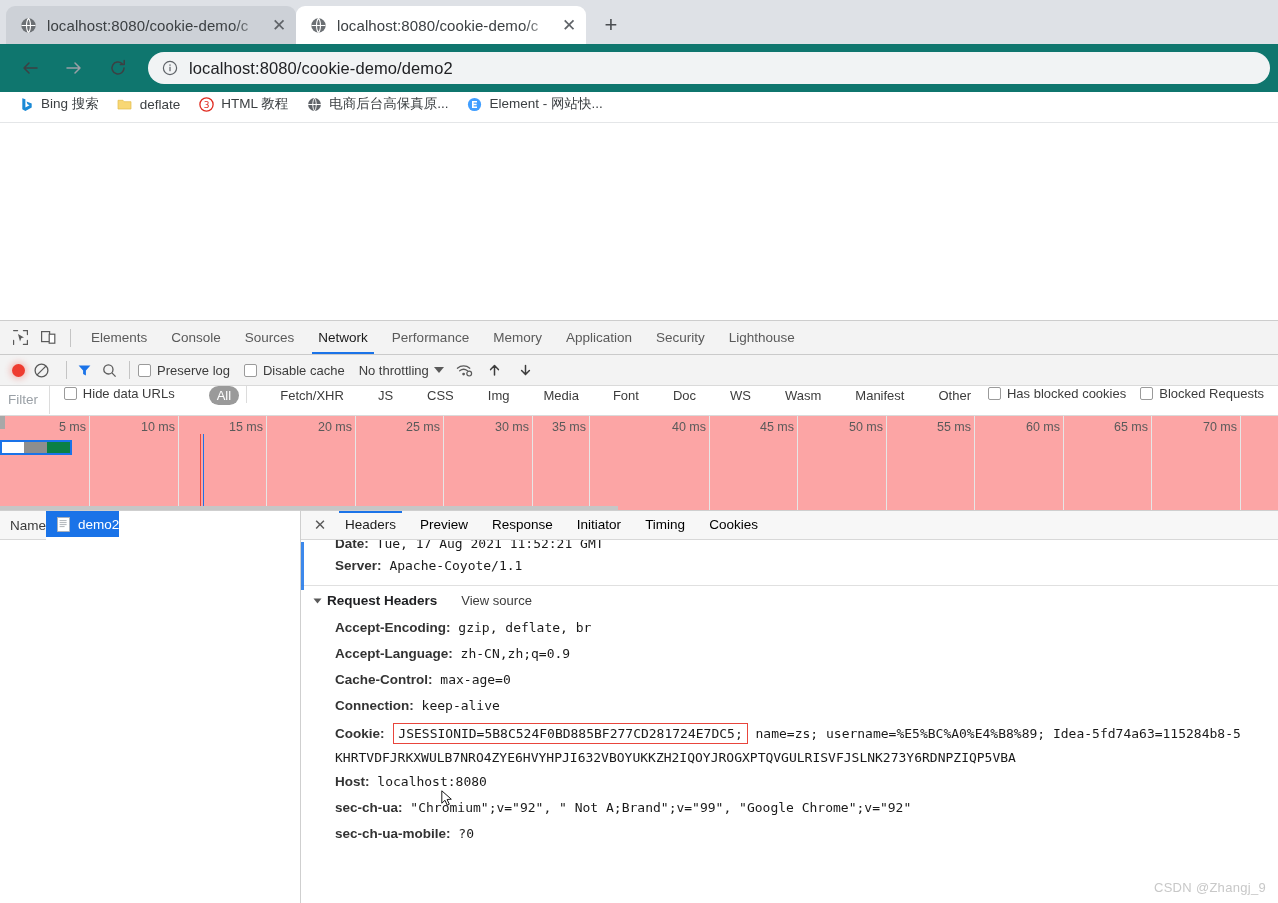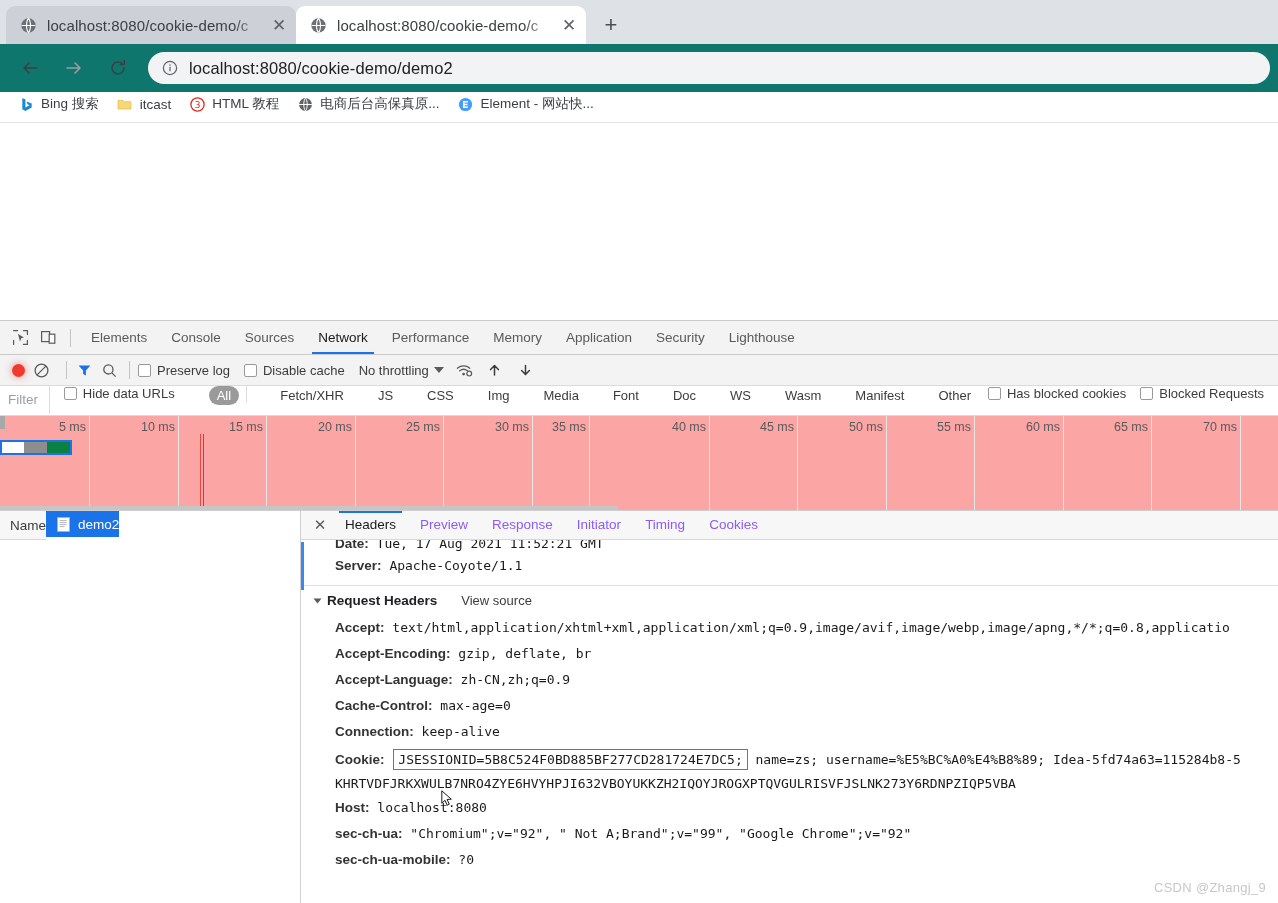--- a/index.html
+++ b/index.html
@@ -384,21 +384,21 @@
     width: 26px; height: 26px;
     display: flex; align-items: center; justify-content: center;
     font-size: 15px;
     color: #5a5a5a;
   }
   .rd-tab {
     padding: 0 12px;
     height: 28px;
     line-height: 28px;
     font-size: 13.5px;
-    color: #8b5cf6;
+    color: #000000;
     position: relative;
     white-space: nowrap;
   }
   .rd-tab.selected { color: #1a1a1a; }
   .rd-tab.selected::after {
     content: "";
     position: absolute;
     left: 6px; right: 6px; top: 0;
     height: 2px;
     background: #1a73e8;
@@ -571,21 +571,21 @@
       </span>
       <span>Bing 搜索</span>
     </div>
 
     <div class="bm">
       <span class="bm-icon">
         <svg width="15" height="14" viewBox="0 0 15 14">
           <path d="M1 3.3h5l1.1 1.4H14V12H1z" fill="#f8d775" stroke="#e2bb4a" stroke-width="0.7"></path>
         </svg>
       </span>
-      <span>itcast</span>
+      <span>deflate</span>
     </div>
 
     <div class="bm">
       <span class="bm-icon">
         <svg width="15" height="15" viewBox="0 0 15 15">
           <circle cx="7.5" cy="7.5" r="6.6" stroke="#e02b20" stroke-width="1.3" fill="#ffffff"></circle>
           <text x="7.5" y="11" font-size="9" fill="#e02b20" text-anchor="middle" font-family="DejaVu Sans, sans-serif">3</text>
         </svg>
       </span>
       <span>HTML 教程</span>
@@ -830,24 +830,20 @@
 
           <div class="sect-divider"></div>
 
           <div class="sect-row">
             <span class="sect-tri"></span>
             <span class="sect-title">Request Headers</span>
             <span class="view-source">View source</span>
           </div>
 
           <div class="hdr-line">
-            <span class="hdr-key">Accept:</span>
-            <span class="hdr-val">text/html,application/xhtml+xml,application/xml;q=0.9,image/avif,image/webp,image/apng,*/*;q=0.8,applicatio</span>
-          </div>
-          <div class="hdr-line">
             <span class="hdr-key">Accept-Encoding:</span>
             <span class="hdr-val">gzip, deflate, br</span>
           </div>
           <div class="hdr-line">
             <span class="hdr-key">Accept-Language:</span>
             <span class="hdr-val">zh-CN,zh;q=0.9</span>
           </div>
           <div class="hdr-line">
             <span class="hdr-key">Cache-Control:</span>
             <span class="hdr-val">max-age=0</span>

